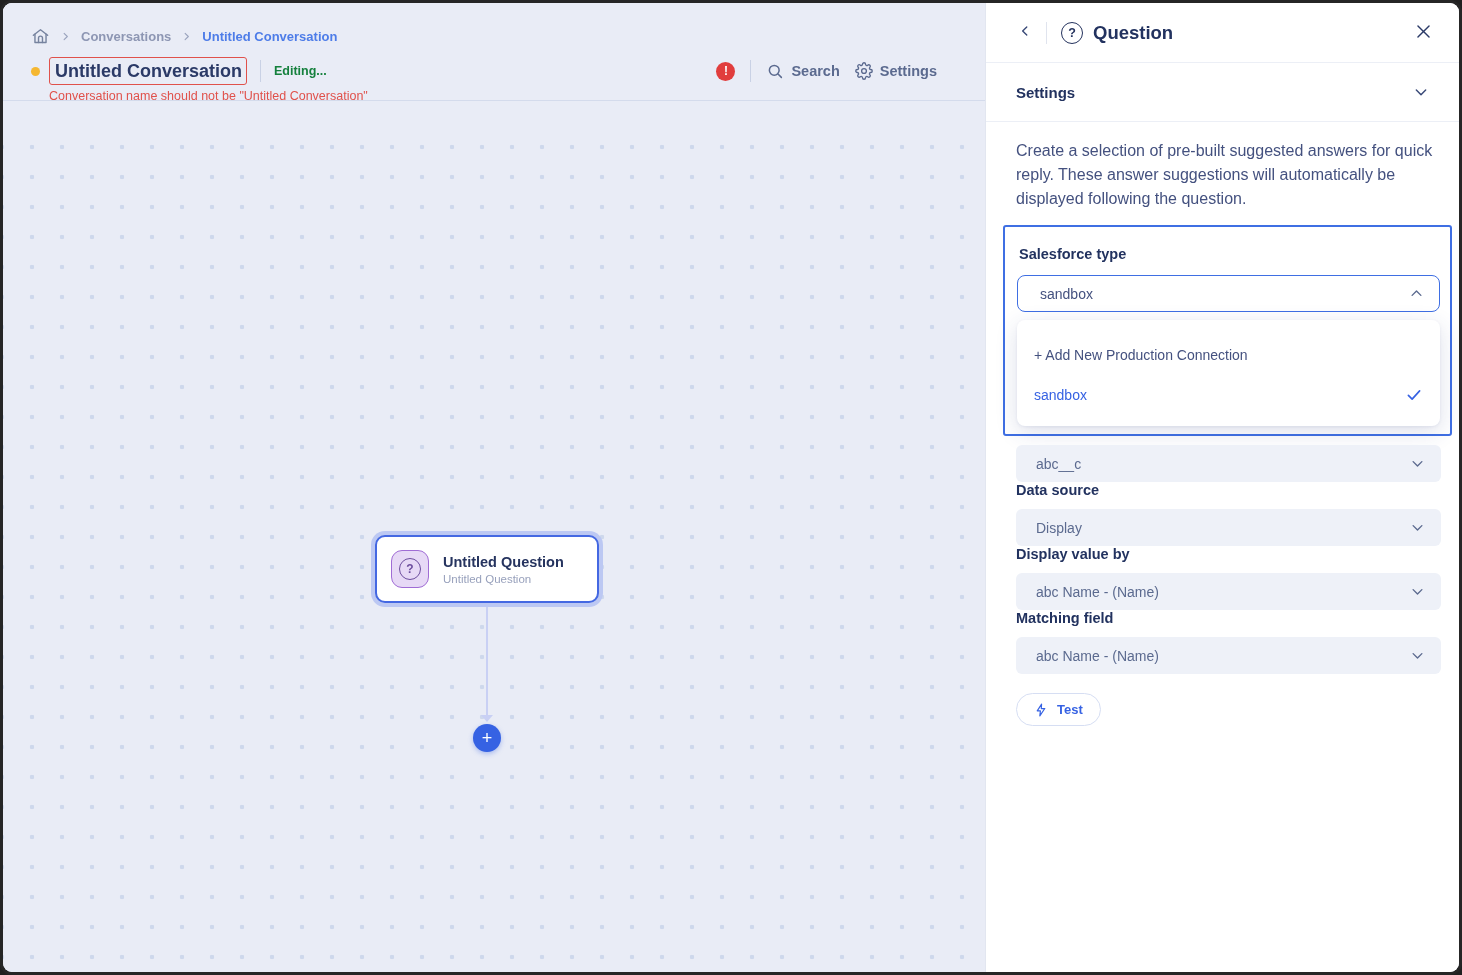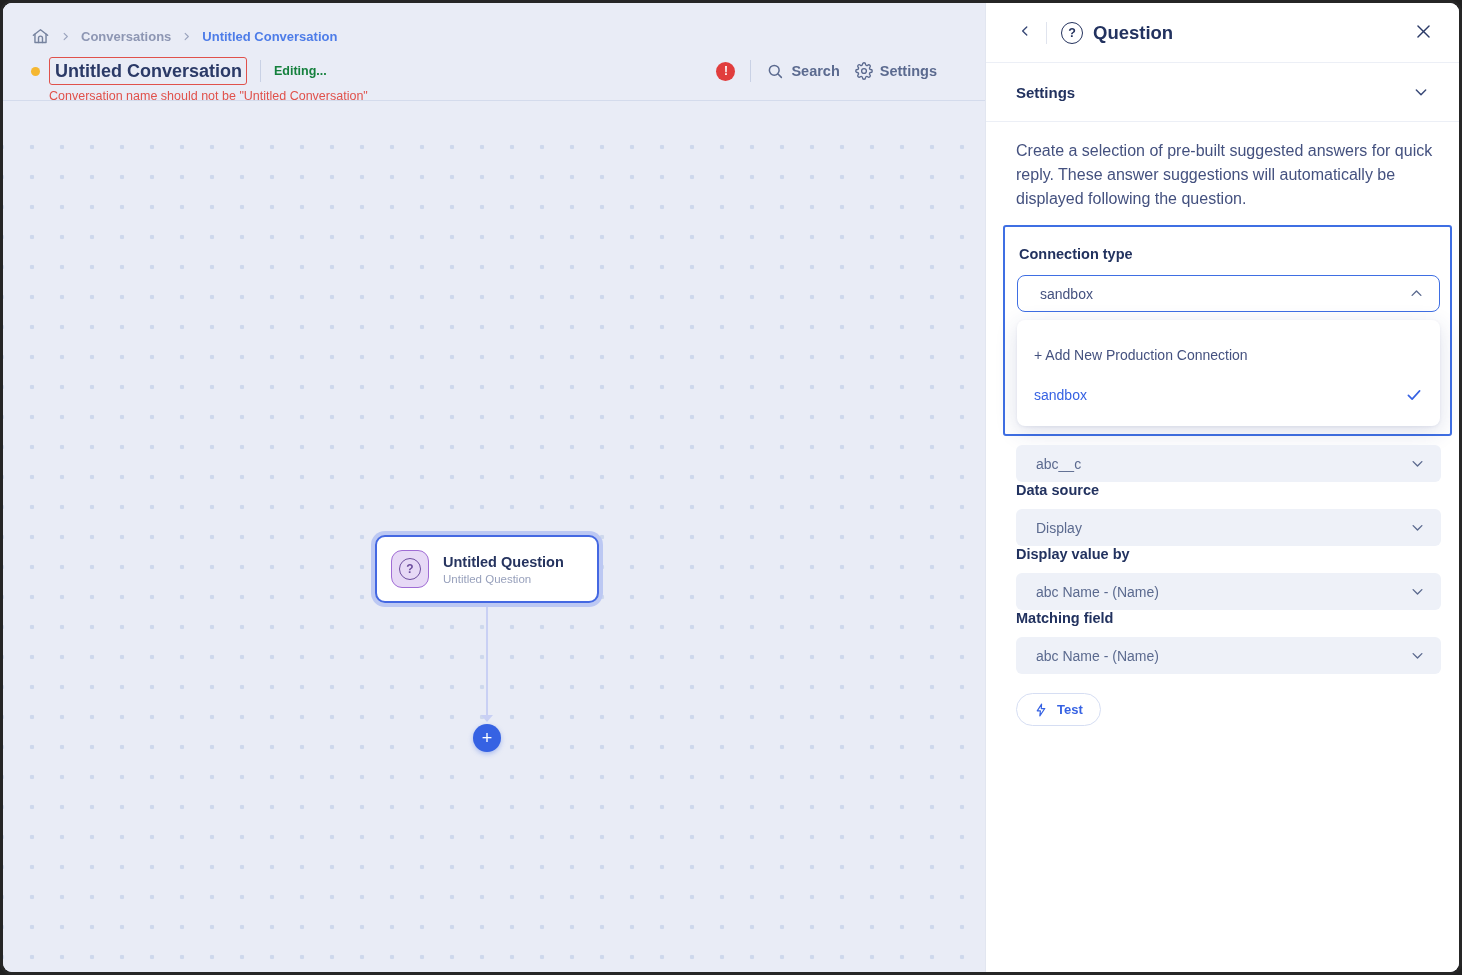--- a/index.html
+++ b/index.html
@@ -345,21 +345,21 @@
           <svg width="16" height="16" viewBox="0 0 24 24" fill="none" stroke="currentColor" stroke-width="2.2" stroke-linecap="round" stroke-linejoin="round">
               <polyline points="5 9 12 16 19 9"></polyline>
             </svg>
         </span>
       </div>
 
 
       <div class="panel-desc">Create a selection of pre-built suggested answers for quick reply. These answer suggestions will automatically be displayed following the question.</div>
 
       <div class="focus-box">
-        <div class="field-label">Connection type</div>
+        <div class="field-label">Salesforce type</div>
 
         <div class="select-focus">
           <span>sandbox</span>
           <span class="chev">
             <svg width="15" height="15" viewBox="0 0 24 24" fill="none" stroke="currentColor" stroke-width="2.2" stroke-linecap="round" stroke-linejoin="round">
                 <polyline points="5 15 12 8 19 15"></polyline>
               </svg>
           </span>
         </div>
 

